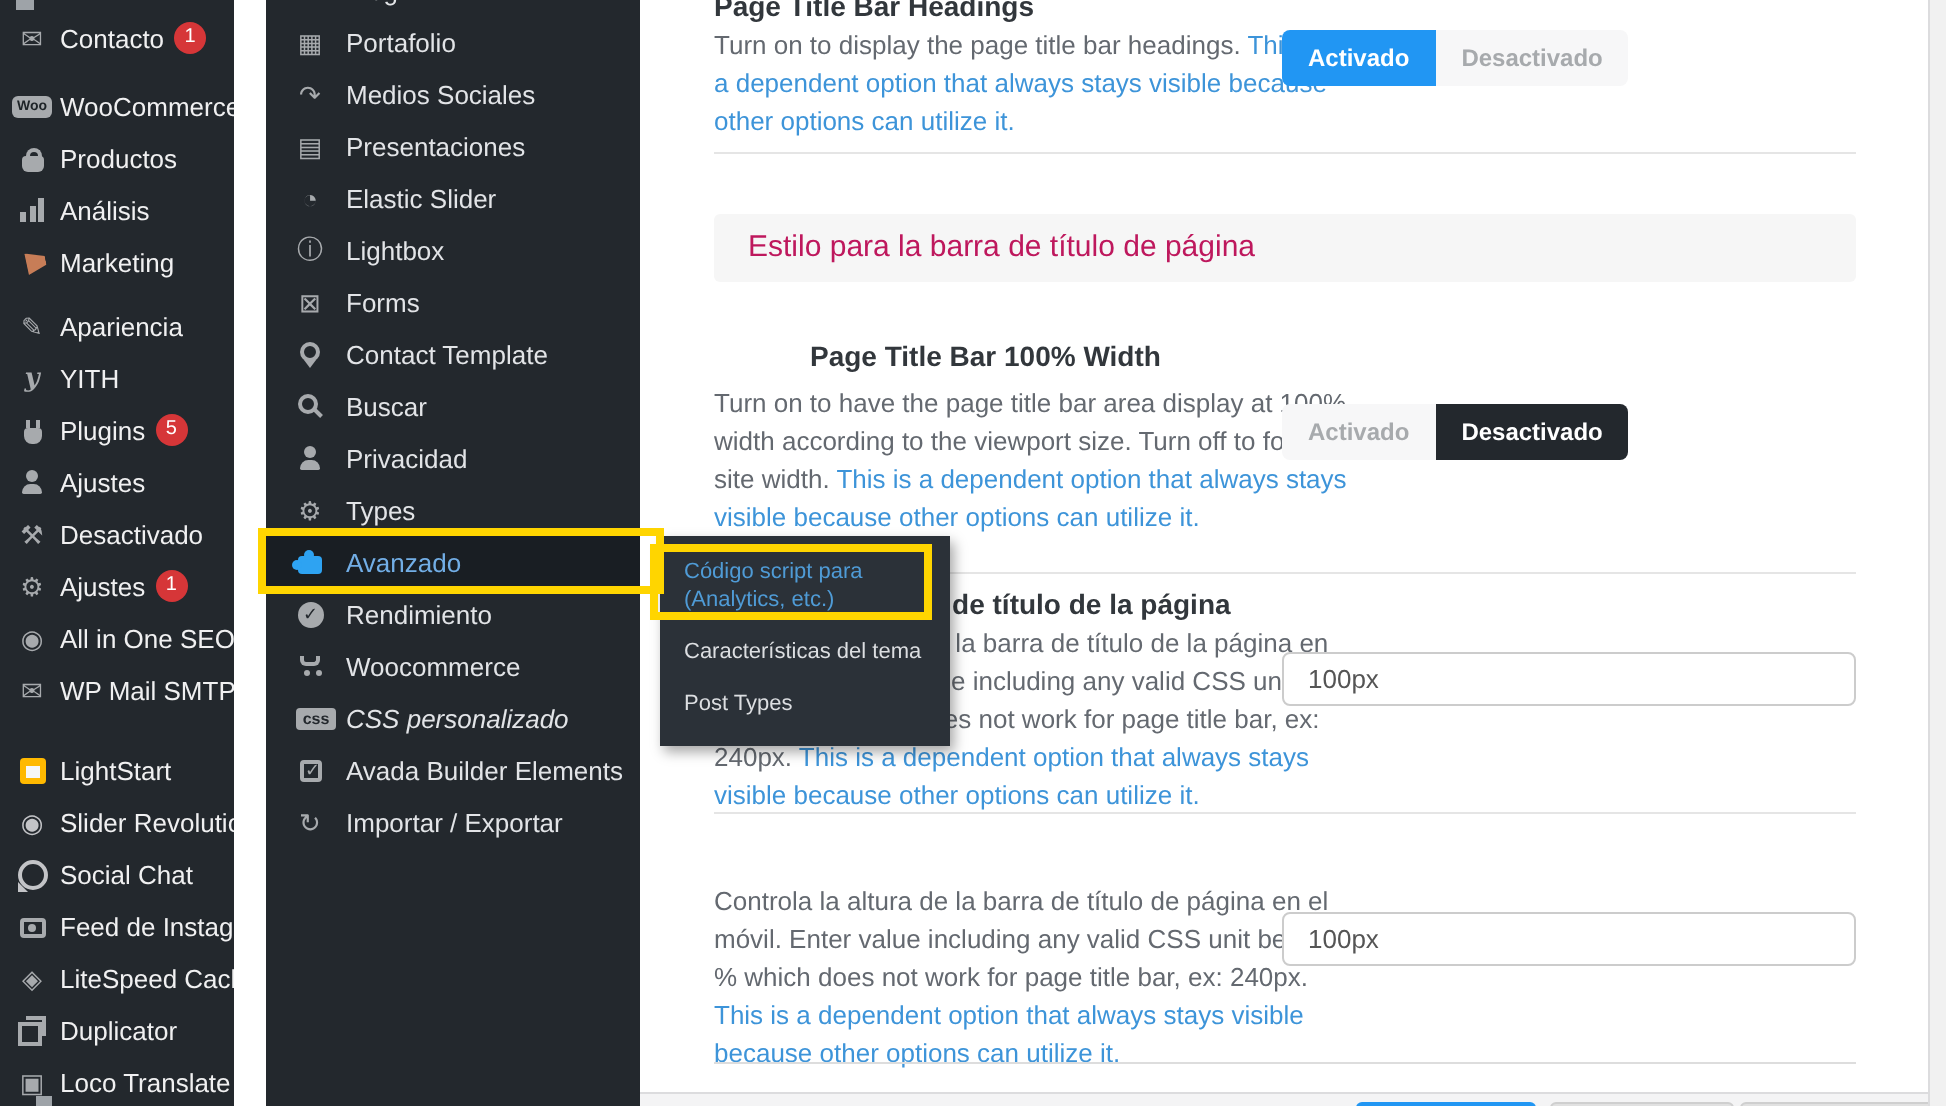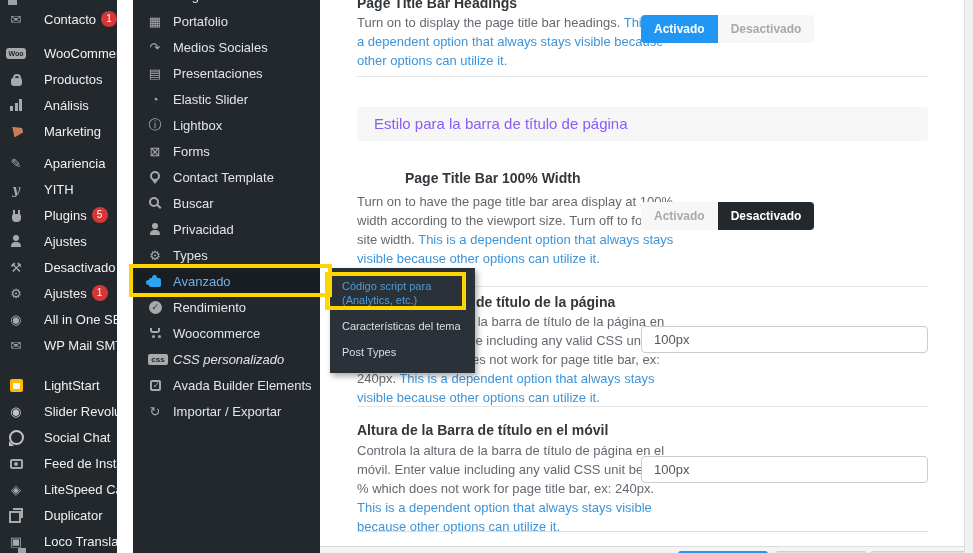--- a/index.html
+++ b/index.html
@@ -3,21 +3,21 @@
 <meta charset="utf-8">
 <style>
   html,body{margin:0;padding:0;}
   body{
     position:relative;width:973px;height:553px;overflow:hidden;
     background:#fff;font-family:"Liberation Sans",sans-serif;font-size:13px;
   }
   
   #wp-sidebar{position:absolute;left:0;top:0;width:117px;height:553px;background:#23282d;overflow:hidden;z-index:10;}
   .witem{display:flex;align-items:center;height:26px;padding-left:8px;color:#f0f0f1;cursor:pointer;}
-  .witem .lbl{margin-left:20px;white-space:nowrap;}
+  .witem .lbl{margin-left:6px;white-space:nowrap;}
   .icn{width:16px;display:inline-flex;justify-content:center;align-items:center;color:#a7aaad;font-size:13px;flex:none;}
   .badge{margin-left:5px;min-width:16px;height:16px;border-radius:9px;background:#d63638;color:#fff;
          font-size:10px;line-height:16px;text-align:center;padding:0 3px;box-sizing:border-box;flex:none;}
   .mt8{margin-top:8px;} .mt6{margin-top:6px;} .mt14{margin-top:14px;}
   .frag{position:absolute;background:#9ea3a8;}
   
   #theme-panel{position:absolute;left:133px;top:0;width:187px;height:553px;background:#23282d;overflow:hidden;z-index:10;}
   .aitem{display:flex;align-items:center;height:26px;padding-left:14px;color:#e2e4e7;cursor:pointer;}
   .aitem .lbl{margin-left:10px;white-space:nowrap;}
   .aitem.partial{margin-top:-18px;}
@@ -31,21 +31,21 @@
   .anno{position:absolute;border:4px solid #ffd500;z-index:80;pointer-events:none;box-sizing:border-box;}
   #anno-avanzado{left:129px;top:264px;width:203px;height:33px;}
   #anno-flyout{left:325px;top:272px;width:141px;height:38px;}
   
   #content{position:absolute;left:320px;top:0;width:644px;height:553px;background:#fff;z-index:1;}
   .h-opt{position:absolute;left:37px;font-size:14px;font-weight:600;color:#32373c;white-space:nowrap;}
   .desc{position:absolute;left:37px;font-size:13px;line-height:19px;color:#646970;}
   .desc .blue{color:#3d94d9;}
   .divider{position:absolute;left:37px;width:571px;border-top:1px solid #e5e5e5;height:0;}
   .secbar{position:absolute;left:37px;top:107px;width:571px;height:34px;background:#f6f6f6;border-radius:3px;
-          line-height:34px;padding-left:17px;box-sizing:border-box;font-size:15px;color:#8b5cf6;}
+          line-height:34px;padding-left:17px;box-sizing:border-box;font-size:15px;color:#be185d;}
   .toggle{position:absolute;display:inline-flex;border-radius:4px;overflow:hidden;}
   .toggle button{border:none;font-family:"Liberation Sans",sans-serif;font-size:12px;font-weight:700;
                  padding:7px 13px;cursor:pointer;}
   .t-inactive{background:#f7f7f8;color:#a7aaad;}
   .t-blue{background:#2196f3;color:#fff;}
   .t-dark{background:#23282d;color:#fff;}
   .txt-input{position:absolute;width:287px;height:27px;box-sizing:border-box;border:1px solid #ccc;border-radius:4px;
              padding:0 12px;font-family:"Liberation Sans",sans-serif;font-size:13px;color:#555;background:#fff;}
   
   #footer-bar{position:absolute;left:320px;top:546px;width:653px;height:7px;background:#f4f4f5;border-top:1px solid #dcdcde;z-index:5;}
@@ -321,21 +321,20 @@
   </div>
   <div class="divider" style="top:286px;"></div>
 
   <div class="h-opt" style="top:294px;">Altura de la barra de título de la página</div>
   <div class="desc" style="top:312px;width:317px;">
     <span>Controla la altura de la barra de título de la página en escritorio. Enter value including any valid CSS unit besides % which does not work for page title bar, ex: 240px. </span><span class="blue">This is a dependent option that always stays visible because other options can utilize it.</span>
   </div>
   <input class="txt-input" style="left: 321px; top: 326px;" type="text" value="100px">
   <div class="divider" style="top:406px;"></div>
 
-  <div class="h-opt" style="top:422px;">Altura de la Barra de título en el móvil</div>
   <div class="desc" style="top:441px;width:317px;">
     <span>Controla la altura de la barra de título de página en el móvil. Enter value including any valid CSS unit besides % which does not work for page title bar, ex: 240px. </span><span class="blue">This is a dependent option that always stays visible because other options can utilize it.</span>
   </div>
   <input class="txt-input" style="left: 321px; top: 456px;" type="text" value="100px">
   <div class="divider" style="top:531px;border-top-color:#ddd;"></div>
 </div>
 
 <div id="flyout">
   <div class="fitem active">Código script para (Analytics, etc.)</div>
   <div class="fitem">Características del tema</div>

